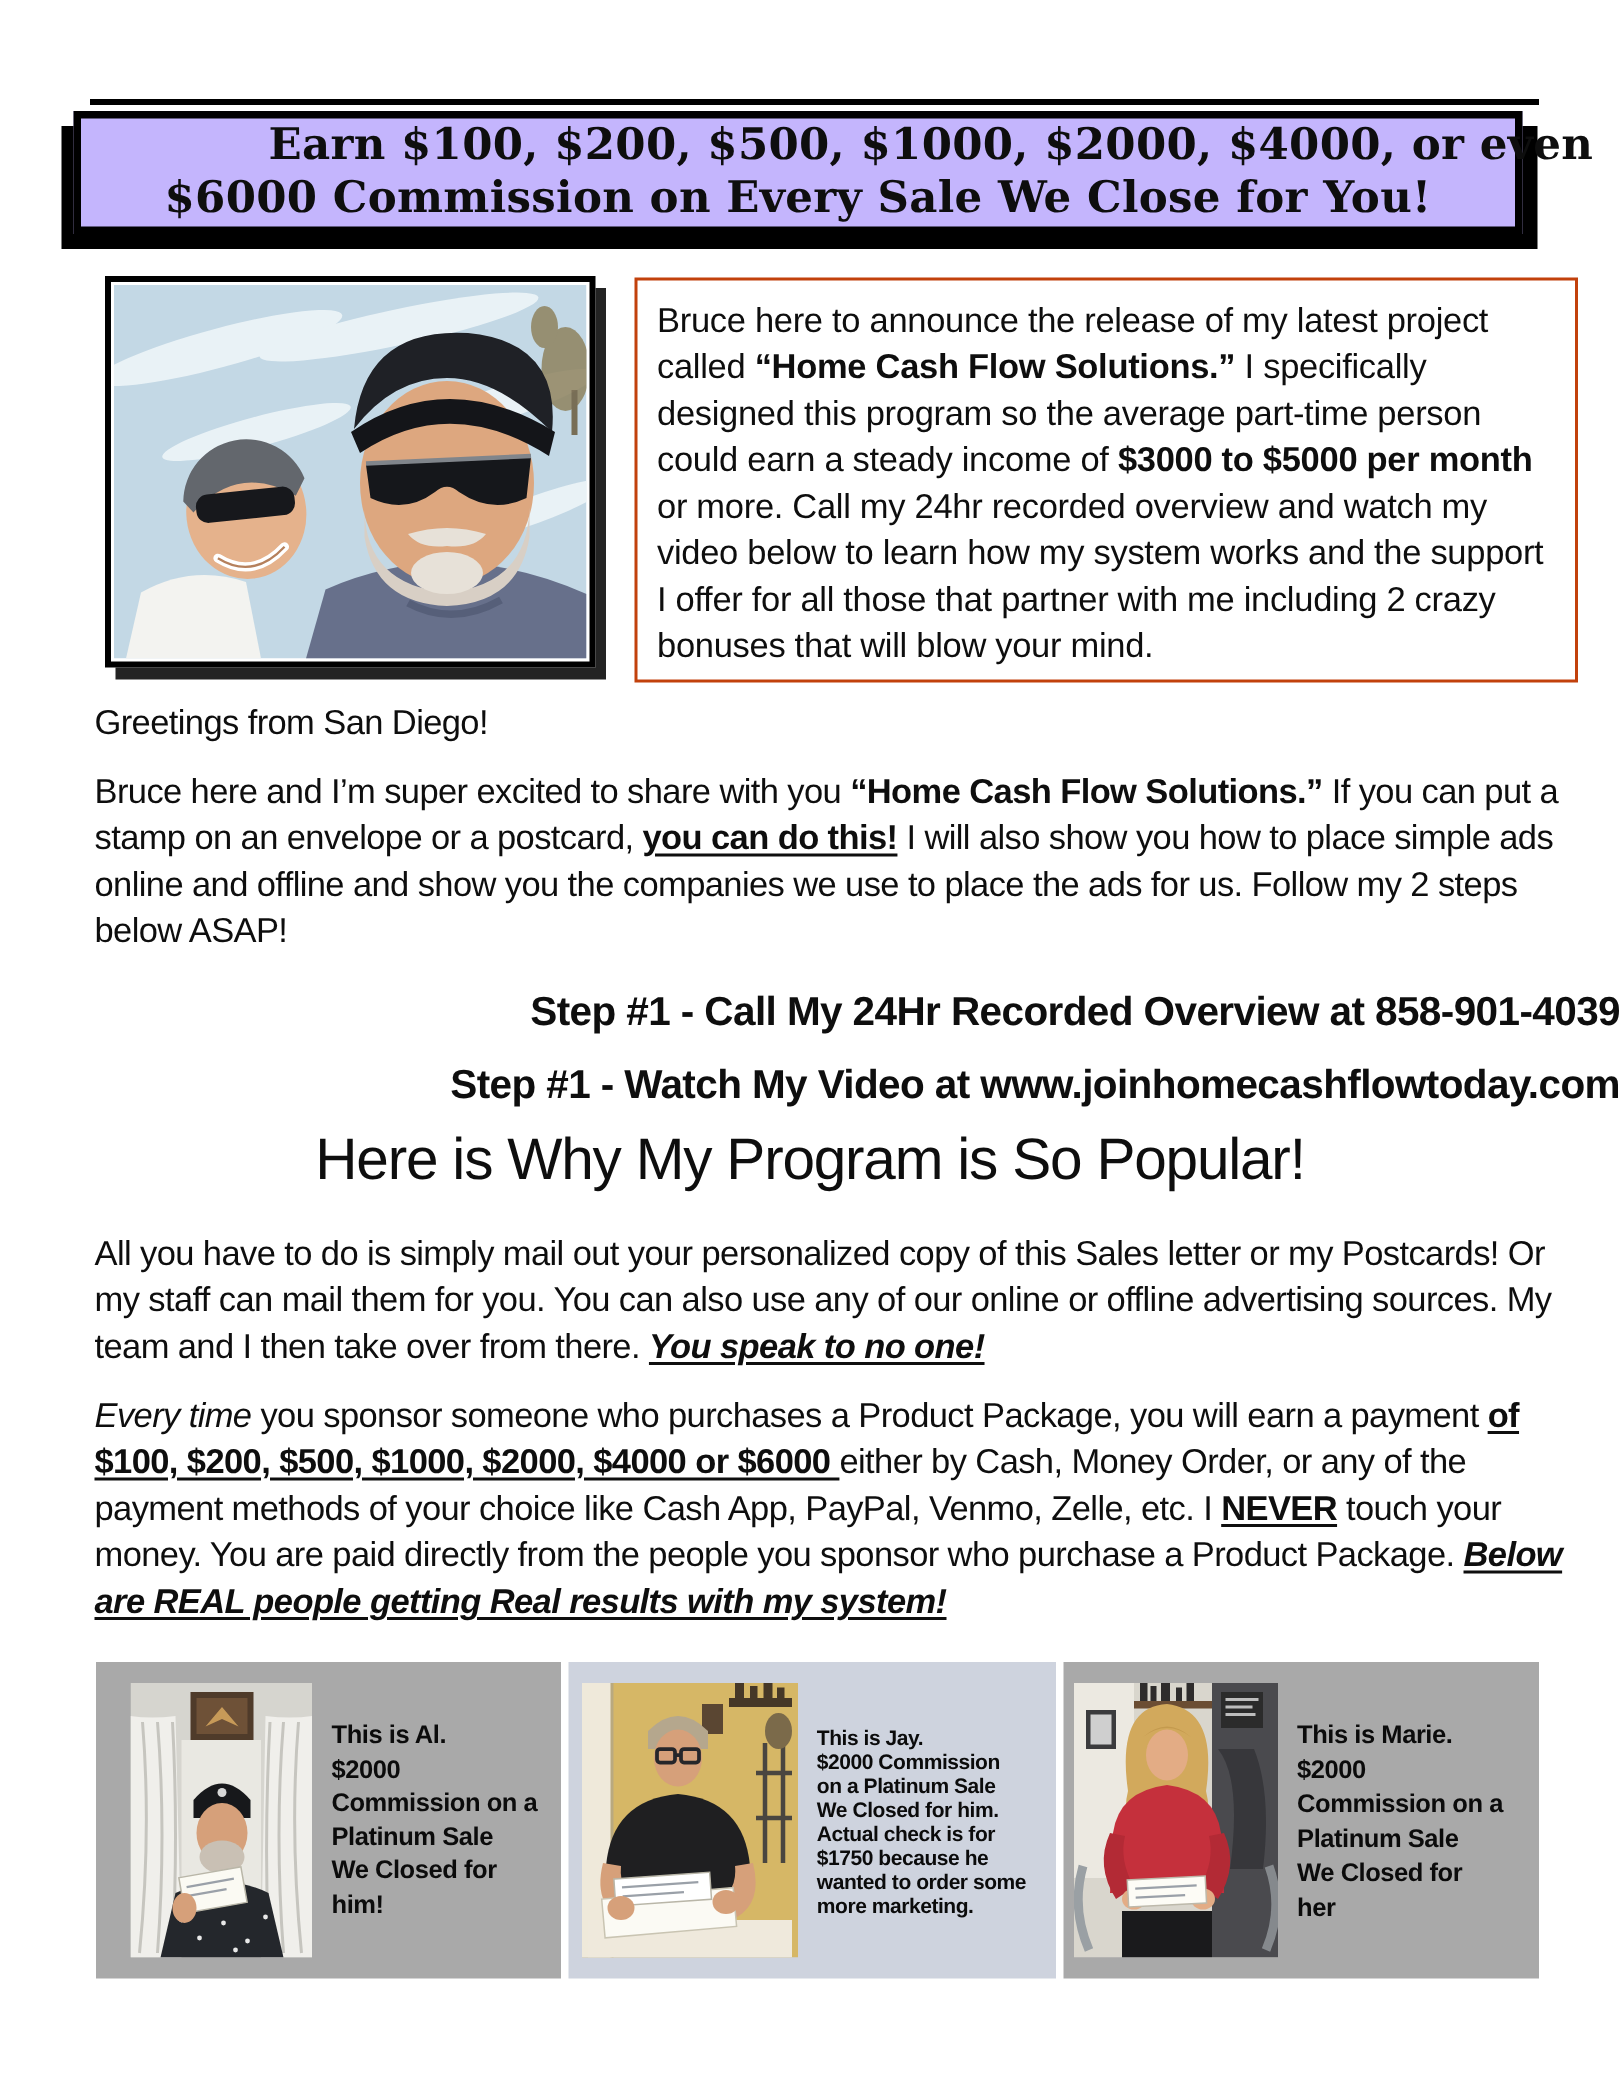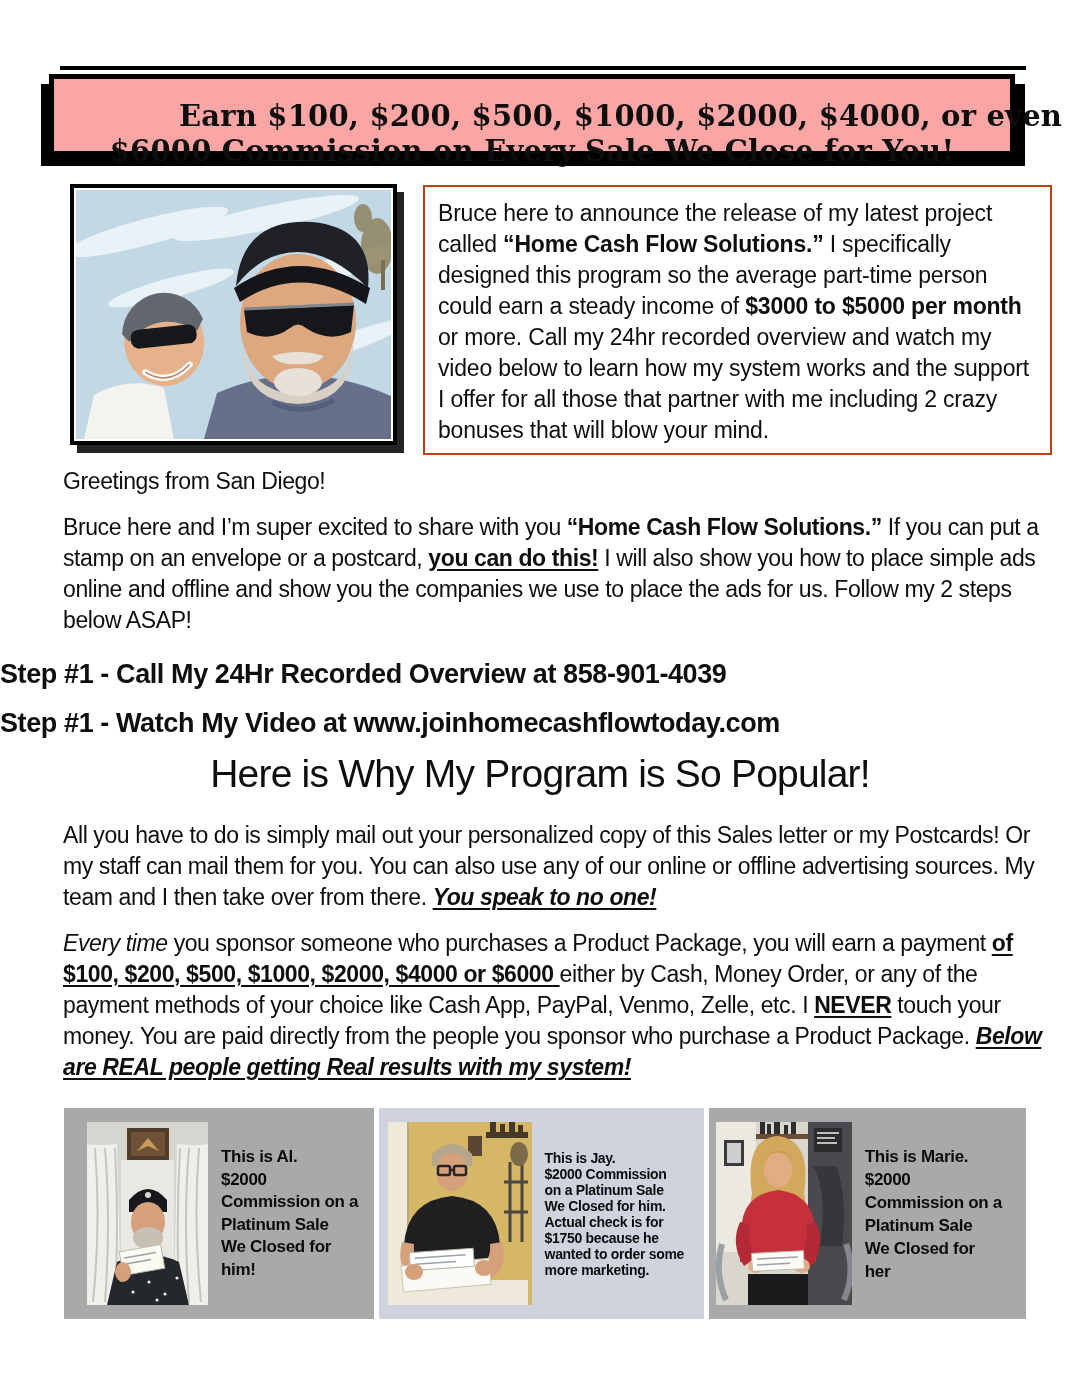--- a/index.html
+++ b/index.html
@@ -10,24 +10,24 @@
     margin: 0 auto;
     background: #ffffff;
     font-family: "Liberation Sans", sans-serif;
     color: #0e0e0e;
     overflow: hidden;
   }
 
   
   .banner {
     position: absolute; left: 49px; top: 74px; width: 966px; height: 82px;
-    background: #fca5a5;
+    background: #c4b5fd;
     border: 5px solid #000;
     box-shadow: 10px 10px 0 #000, -8px 10px 0 #000;
-    padding-top: 20px;
+    padding-top: 0;
   }
   .banner::before {
     content: ""; position: absolute; top: -13px; left: 6px; right: -16px;
     height: 4px; background: #000;
   }
   .banner-line {
     font-family: "DejaVu Serif", serif;
     font-weight: bold;
     font-size: 29px; line-height: 35px;
     text-align: center;
@@ -59,21 +59,21 @@
     position: absolute; left: 63px; width: 994px; margin: 0;
     font-size: 23px; line-height: 31px; letter-spacing: -0.4px;
   }
   .greeting { top: 466px; }
   .para1 { top: 512px; }
   .para2 { top: 820px; }
   .para3 { top: 928px; }
 
   .step {
     position: absolute; left: 0; width: 100%;
-    text-align: left;
+    text-align: right;
     font-weight: bold; font-size: 27px; letter-spacing: -0.4px;
   }
   .step1 { top: 659px; }
   .step2 { top: 708px; }
 
   .big-heading {
     position: absolute; left: 0; top: 752px; width: 100%; margin: 0;
     text-align: center;
     font-size: 39px; font-weight: normal; letter-spacing: -0.8px;
   }

